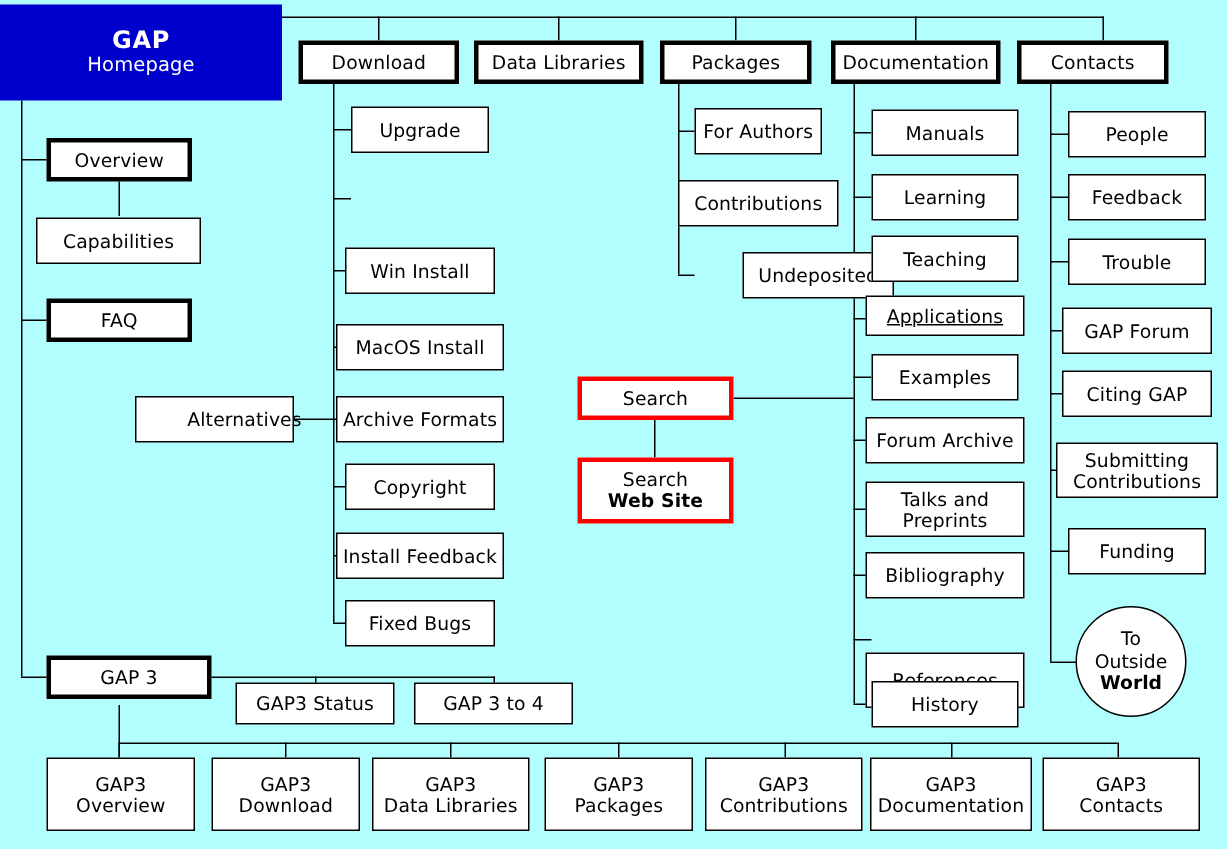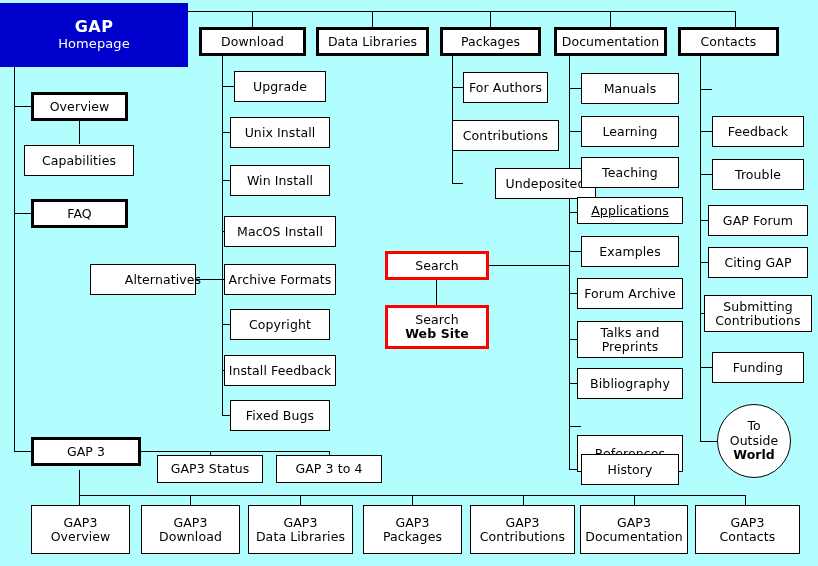--- a/index.html
+++ b/index.html
@@ -182,23 +182,20 @@
   <div class="box thick" style="left:554px; top:27px; width:113px; height:29px;">
     <span>Documentation</span>
   </div>
   <div class="box thick" style="left:678px; top:27px; width:101px; height:29px;">
     <span>Contacts</span>
   </div>
 
   <div class="box" style="left:234px; top:71px; width:92px; height:31px;">
     <span>Upgrade</span>
   </div>
-  <div class="box" style="left:230px; top:117px; width:100px; height:31px;">
-    <span>Unix Install</span>
-  </div>
   <div class="box" style="left:230px; top:165px; width:100px; height:31px;">
     <span>Win Install</span>
   </div>
   <div class="box" style="left:224px; top:216px; width:112px; height:31px;">
     <span>MacOS Install</span>
   </div>
   <div class="box" style="left:224px; top:264px; width:112px; height:31px;">
     <span>Archive Formats</span>
   </div>
   <div class="box" style="left:230px; top:309px; width:100px; height:31px;">
@@ -258,20 +255,23 @@
   <div class="box" style="left:577px; top:368px; width:106px; height:31px;">
     <span>Bibliography</span>
   </div>
   <div class="box" style="left:577px; top:411px; width:106px; height:37px;margin-top:24px;">
     <span>References</span>
   </div>
   <div class="box" style="left:581px; top:454px; width:98px; height:31px;">
     <span>History</span>
   </div>
 
+  <div class="box" style="left:712px; top:74px; width:92px; height:31px;">
+    <span>People</span>
+  </div>
   <div class="box" style="left:712px; top:116px; width:92px; height:31px;">
     <span>Feedback</span>
   </div>
   <div class="box" style="left:712px; top:159px; width:92px; height:31px;">
     <span>Trouble</span>
   </div>
   <div class="box" style="left:708px; top:205px; width:100px; height:31px;">
     <span>GAP Forum</span>
   </div>
   <div class="box" style="left:708px; top:247px; width:100px; height:31px;">

